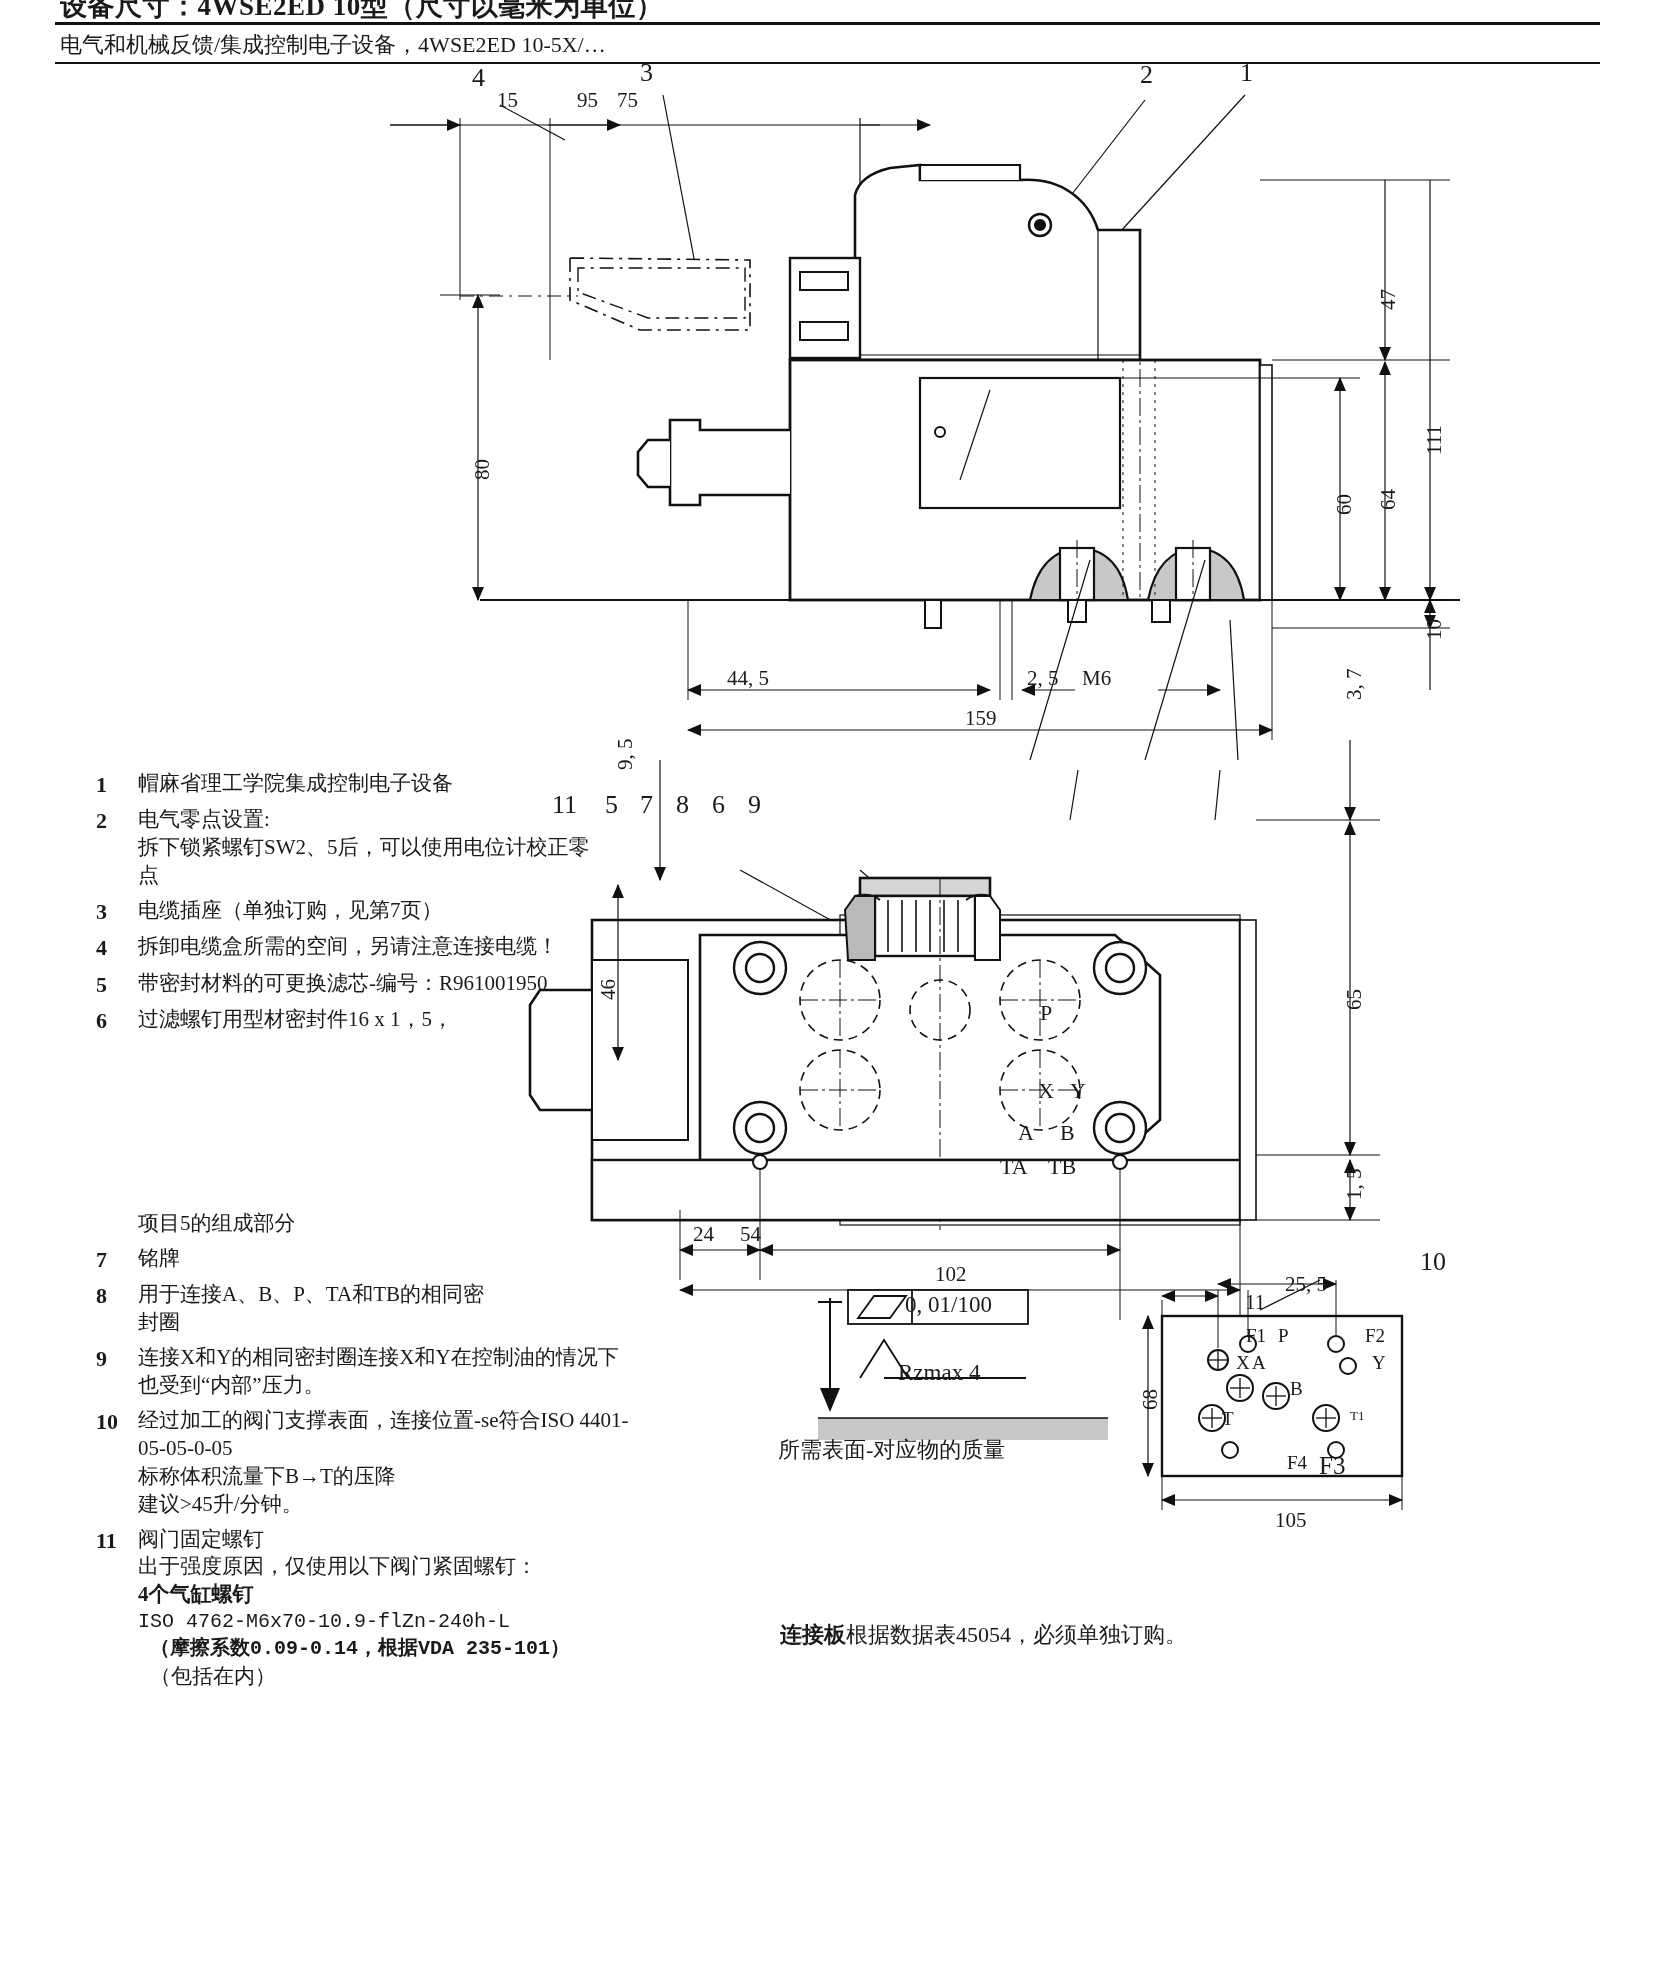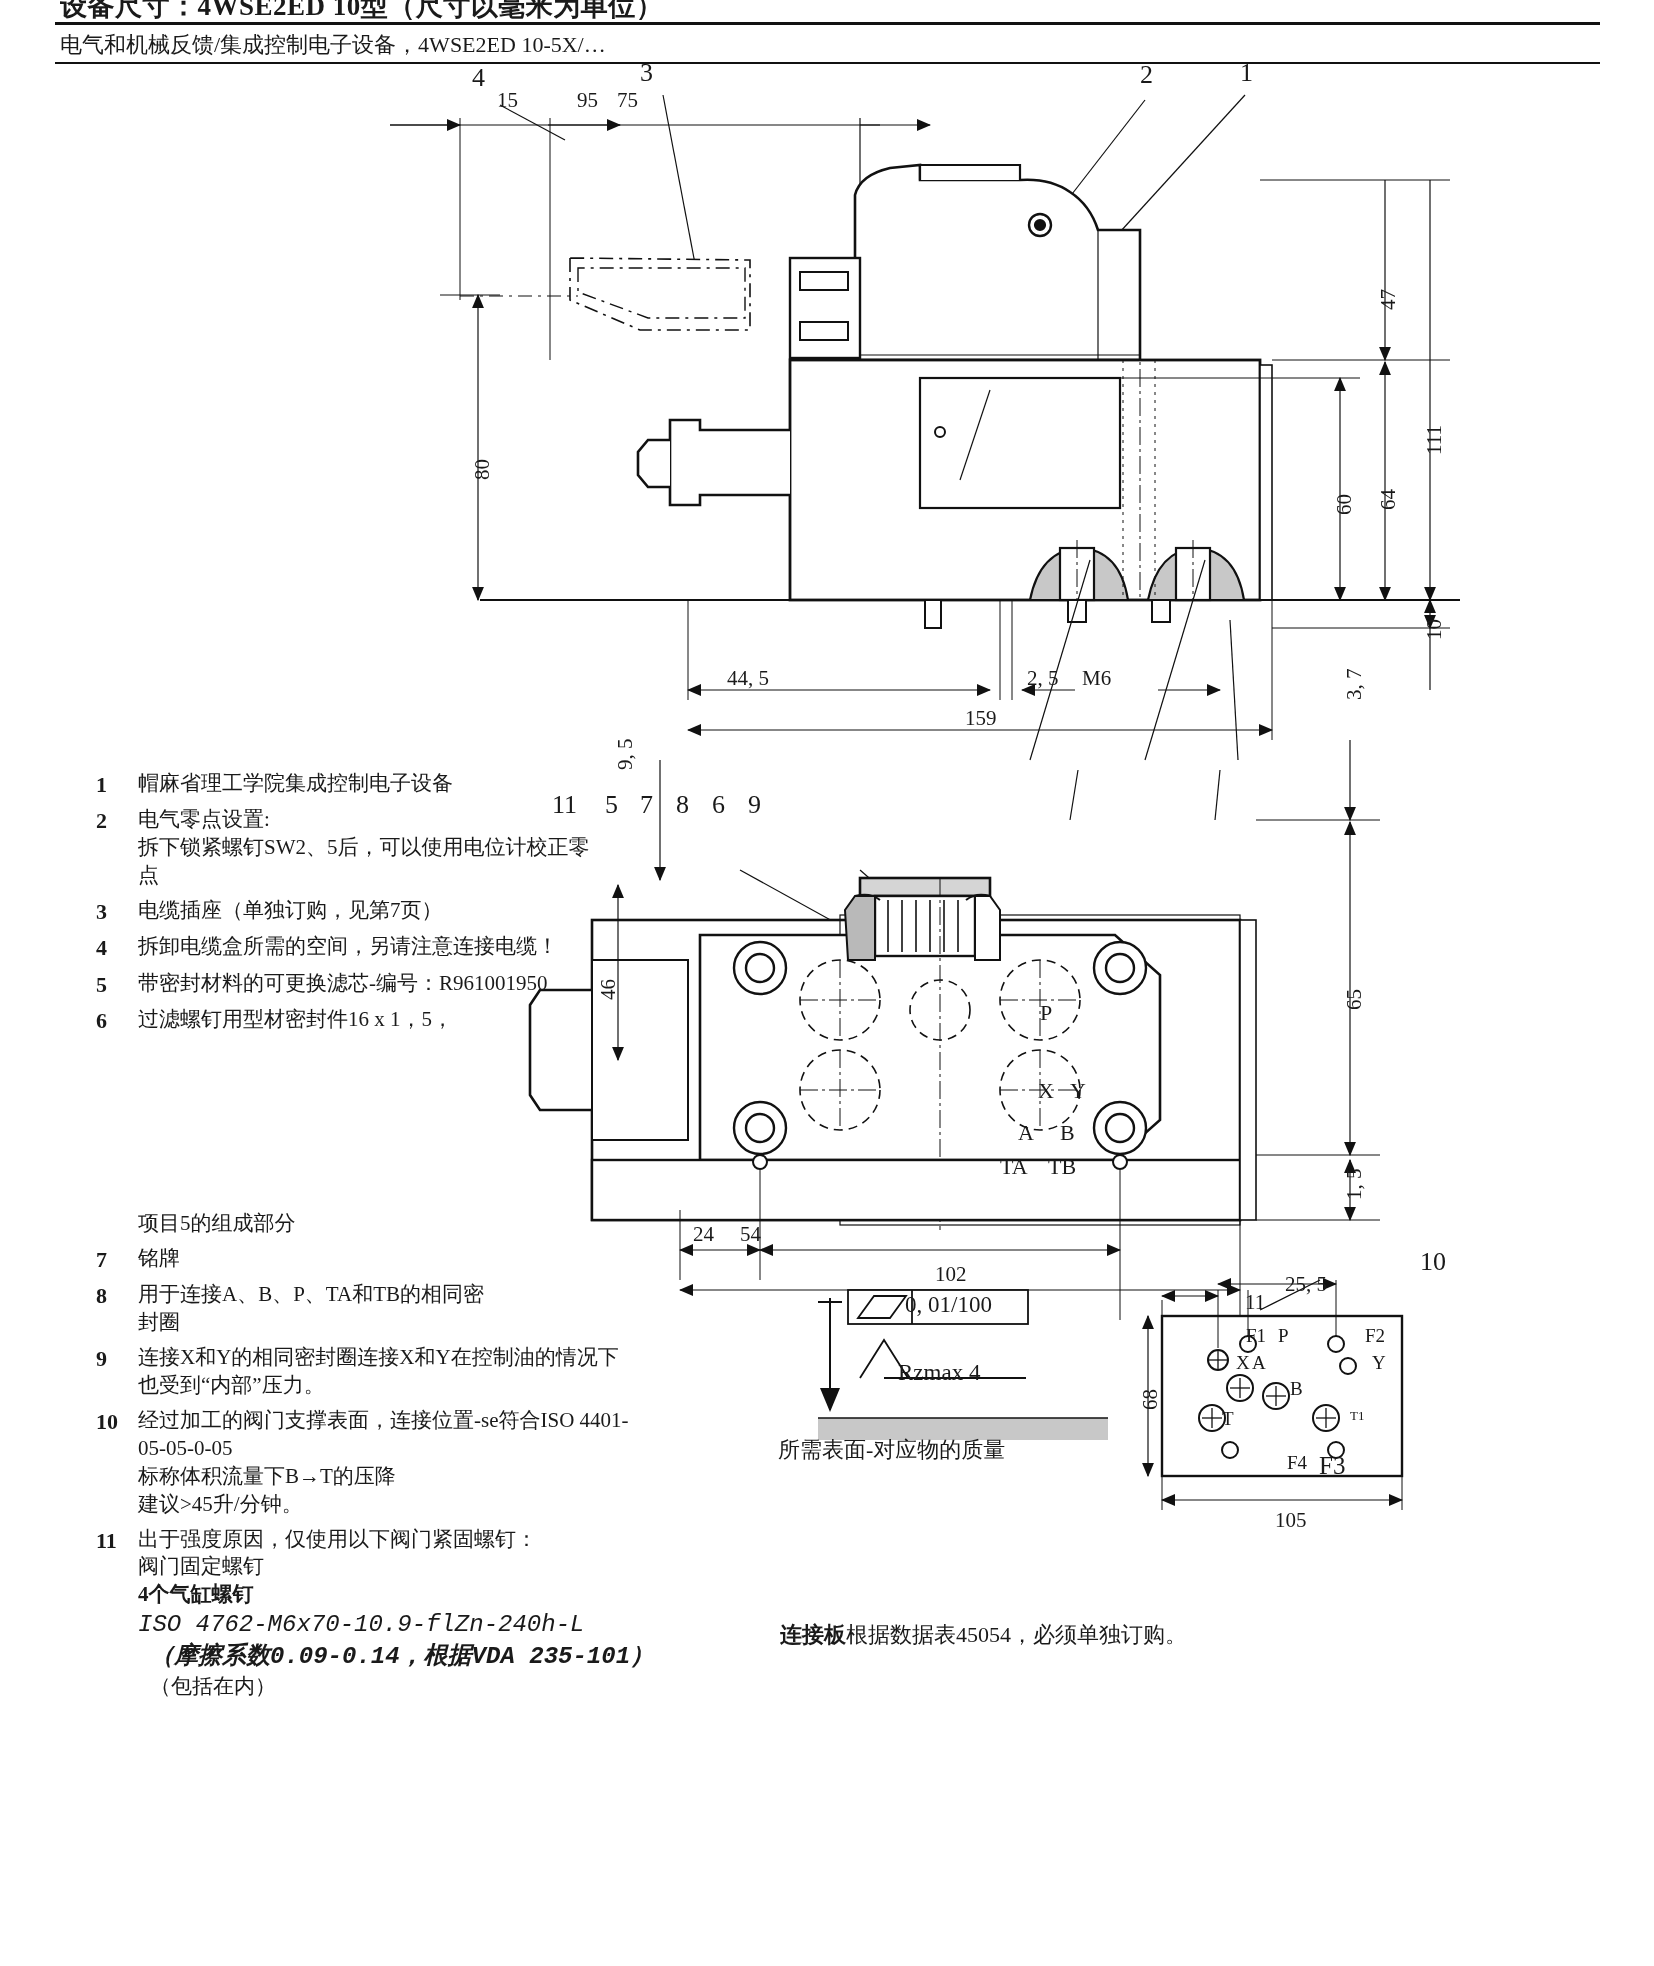--- a/index.html
+++ b/index.html
@@ -24,21 +24,21 @@
   .hdr-rule2{position:absolute;left:55px;top:62px;width:1545px;height:2px;background:#111;}
 
   
   .legend{position:absolute;left:96px;top:770px;width:600px;font-size:21px;line-height:1.33;}
   .legend2{position:absolute;left:96px;top:1210px;width:620px;font-size:21px;line-height:1.33;}
   .li{display:flex;margin-bottom:7px;}
   .li .num{width:42px;flex:0 0 42px;font-weight:bold;font-size:22px;text-align:left;}
   .li .txt{flex:1;}
   .li .txt div{white-space:nowrap;}
   .noteline{margin-left:42px;margin-bottom:7px;}
-  .mono{font-family:"Liberation Mono","DejaVu Sans Mono",monospace;font-size:24px;letter-spacing:0px;font-style:italic;}
+  .mono{font-family:"Liberation Mono","DejaVu Sans Mono",monospace;font-size:20px;letter-spacing:0px;}
   .bold{font-weight:bold;}
 
   
   .footnote{position:absolute;left:780px;top:1620px;font-size:22px;white-space:nowrap;}
   .footnote b{font-weight:bold;}
 
   
   .dim{position:absolute;font-size:21px;font-family:"Liberation Serif",serif;white-space:nowrap;}
   .dimv{position:absolute;font-size:21px;white-space:nowrap;transform-origin:0 0;transform:rotate(-90deg);}
   .lbl{position:absolute;font-size:26px;white-space:nowrap;}
@@ -434,22 +434,22 @@
       <div class="txt">
         <div>经过加工的阀门支撑表面，连接位置-se符合ISO 4401-</div>
         <div>05-05-0-05</div>
         <div>标称体积流量下B→T的压降</div>
         <div>建议&gt;45升/分钟。</div>
       </div>
     </div>
     <div class="li">
       <div class="num">11</div>
       <div class="txt">
+        <div>阀门固定螺钉</div>
         <div>出于强度原因，仅使用以下阀门紧固螺钉：</div>
-        <div>阀门固定螺钉</div>
         <div class="bold">4个气缸螺钉</div>
         <div class="mono">ISO 4762-M6x70-10.9-flZn-240h-L</div>
         <div class="mono bold" style="padding-left:12px;">（摩擦系数0.09-0.14，根据VDA 235-101）</div>
         <div style="padding-left:12px;">（包括在内）</div>
       </div>
     </div>
   </div>
 
   <div class="footnote">
     <b>连接板</b><span>根据数据表45054，必须单独订购。</span>

